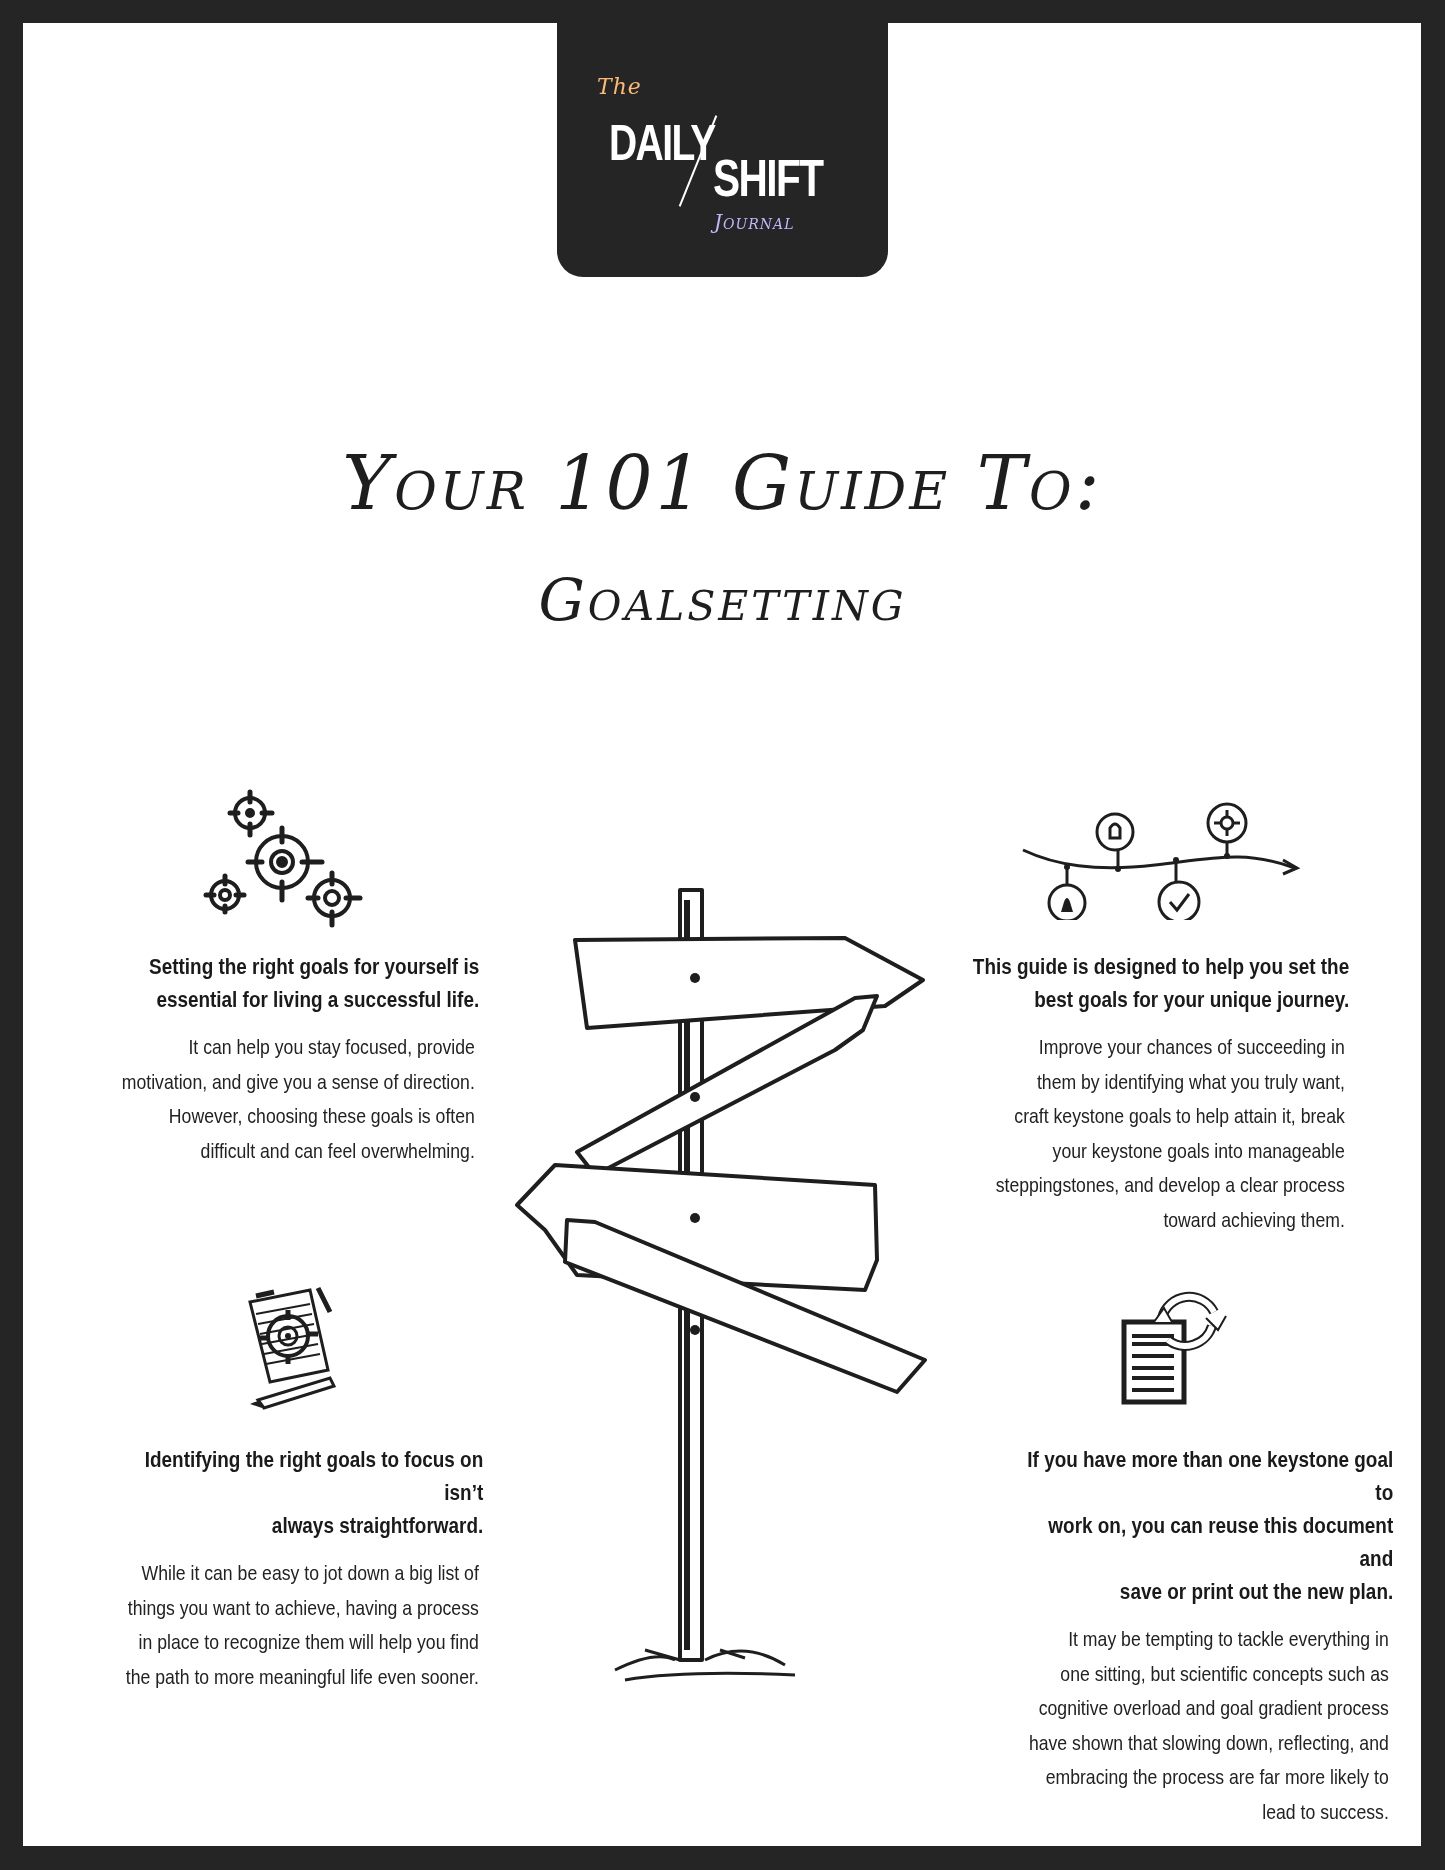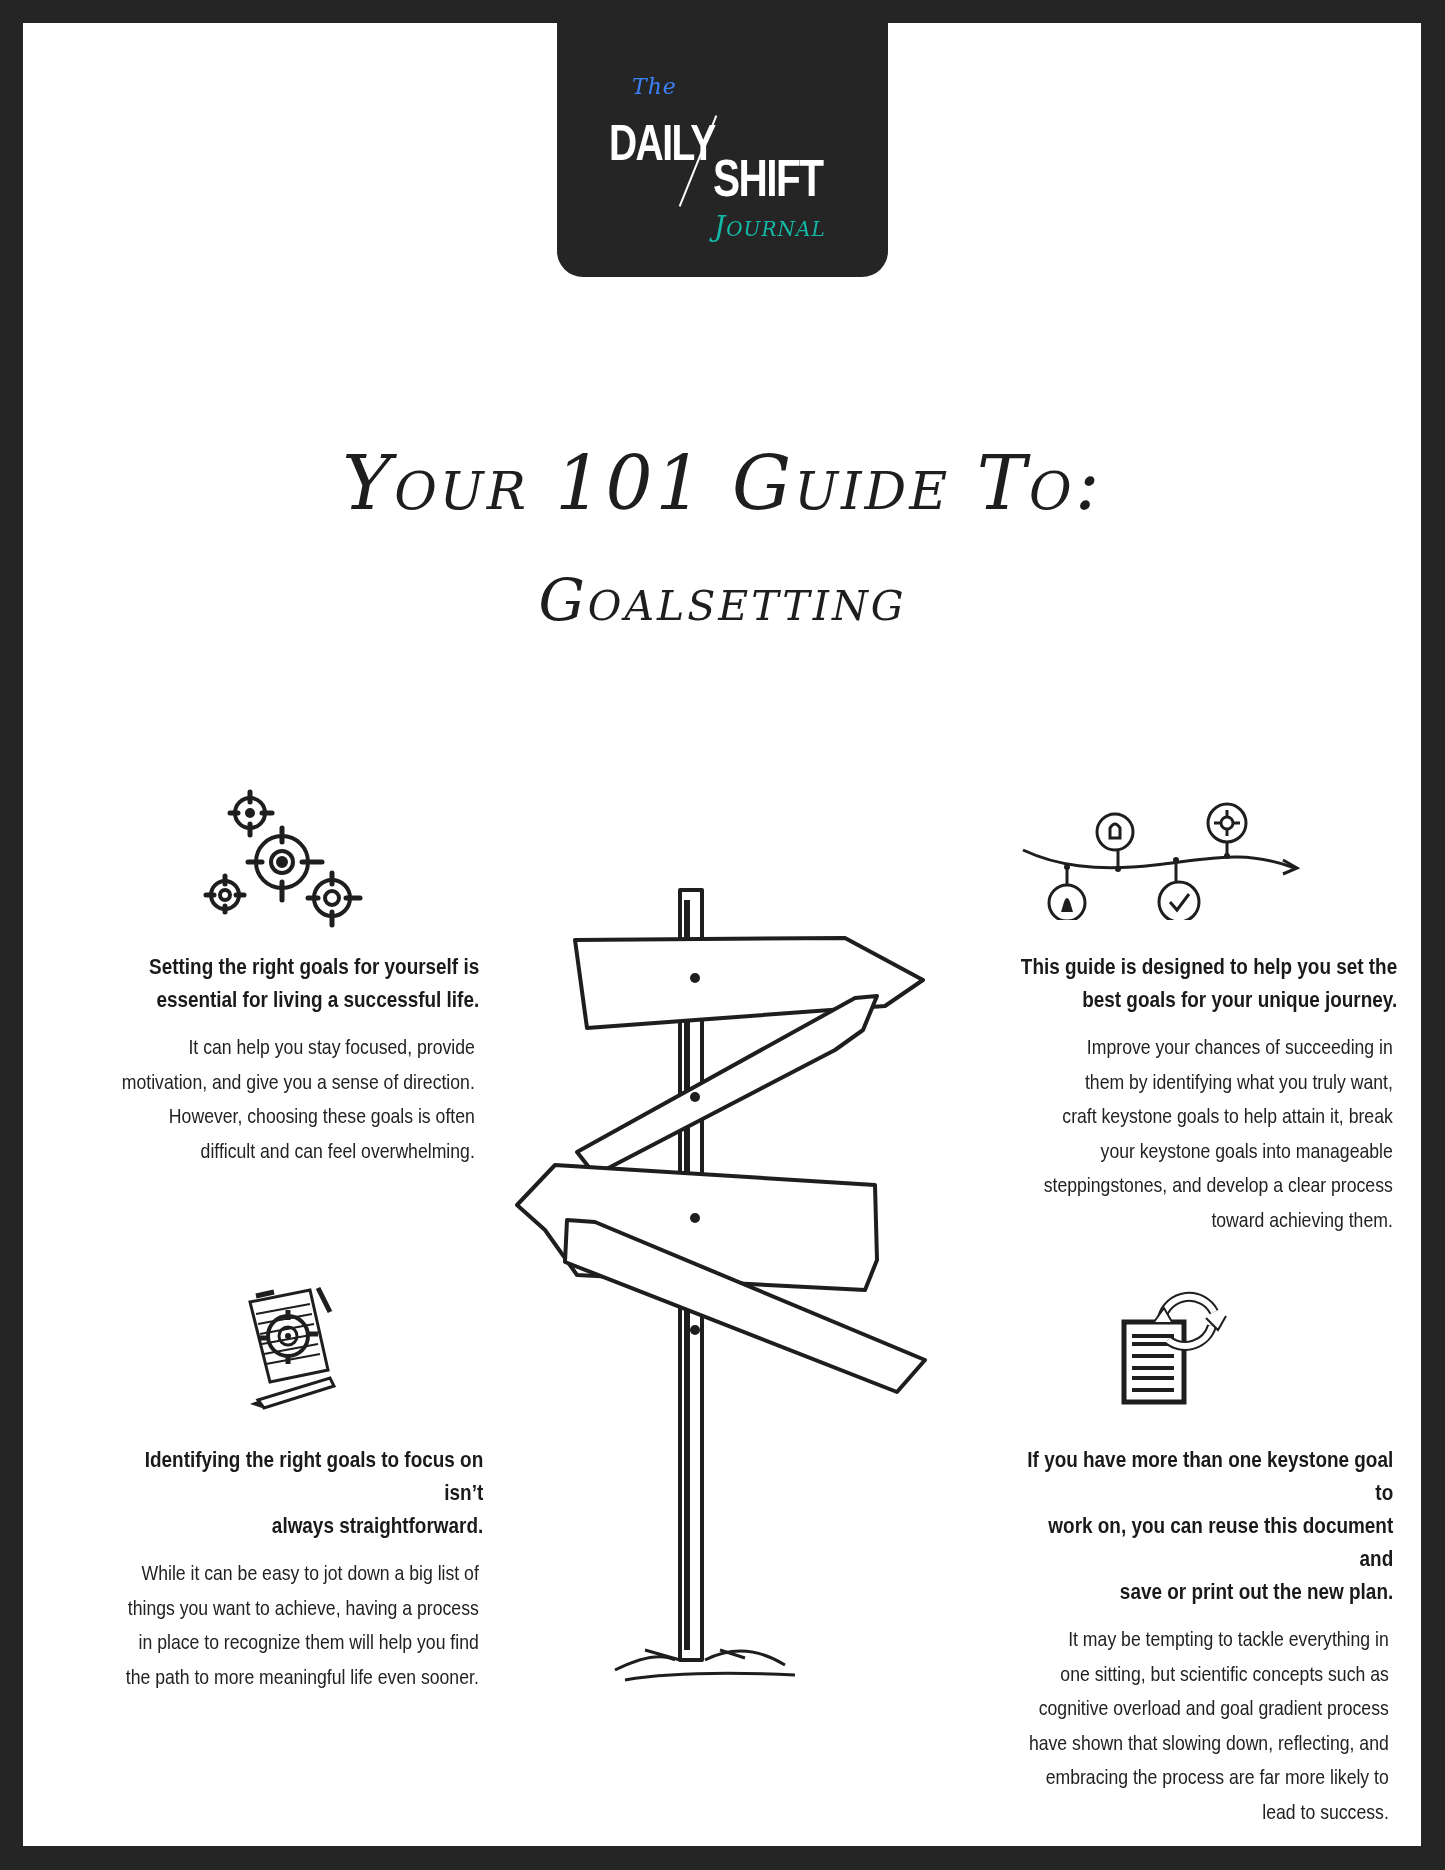--- a/index.html
+++ b/index.html
@@ -18,44 +18,44 @@
     background: #ffffff;
   }
   .logo-tab {
     position: absolute;
     left: 557px; top: 0;
     width: 331px; height: 277px;
     background: #252525;
     border-radius: 0 0 26px 26px;
   }
   .logo-the {
-    position: absolute; left: 632px; top: 74px;
-    color: #3b82f6; font-family: "DejaVu Serif", serif; font-style: italic;
+    position: absolute; left: 597px; top: 74px;
+    color: #fdba74; font-family: "DejaVu Serif", serif; font-style: italic;
     font-size: 22px; letter-spacing: 1px;
   }
   .logo-daily {
     position: absolute; left: 609px; top: 114px;
     color: #fff; font-family: "Liberation Sans Narrow", "Liberation Sans", sans-serif;
     font-weight: bold; font-size: 50px; letter-spacing: -2px;
     transform: scaleX(0.78); transform-origin: left top;
   }
   .logo-shift {
     position: absolute; left: 713px; top: 148px;
     color: #fff; font-family: "Liberation Sans", sans-serif;
     font-weight: bold; font-size: 52px; letter-spacing: -2px;
     transform: scaleX(0.78); transform-origin: left top;
   }
   .logo-slash {
     position: absolute; left: 697px; top: 112px; width: 2px; height: 98px;
     background: #fff; transform: rotate(22deg); transform-origin: center;
   }
   .logo-journal {
     position: absolute; left: 714px; top: 210px;
-    color: #14b8a6; font-family: "DejaVu Serif", serif; font-style: italic;
-    font-size: 28px; letter-spacing: 1px; font-variant: small-caps;
+    color: #c4b5fd; font-family: "DejaVu Serif", serif; font-style: italic;
+    font-size: 20px; letter-spacing: 1px; font-variant: small-caps;
   }
   .title {
     position: absolute; left: 0; width: 1445px; text-align: center;
     font-family: "DejaVu Serif", serif; font-style: italic;
     color: #1e1e1e; font-variant: small-caps; letter-spacing: 3px;
   }
   .title.l1 { top: 440px; font-size: 74px; }
   .title.l2 { top: 566px; font-size: 58px; }
   .block {
     position: absolute; text-align: right;
@@ -215,21 +215,21 @@
     <div>essential for living a successful life.</div>
   </div>
   <div class="body">
     <div>It can help you stay focused, provide</div>
     <div>motivation, and give you a sense of direction.</div>
     <div>However, choosing these goals is often</div>
     <div>difficult and can feel overwhelming.</div>
   </div>
 </div>
 
-<div class="block" style="left:988px;top:950px;width:440px">
+<div class="block" style="left:940px;top:950px;width:440px">
   <div class="head">
     <div>This guide is designed to help you set the</div>
     <div>best goals for your unique journey.</div>
   </div>
   <div class="body">
     <div>Improve your chances of succeeding in</div>
     <div>them by identifying what you truly want,</div>
     <div>craft keystone goals to help attain it, break</div>
     <div>your keystone goals into manageable</div>
     <div>steppingstones, and develop a clear process</div>

